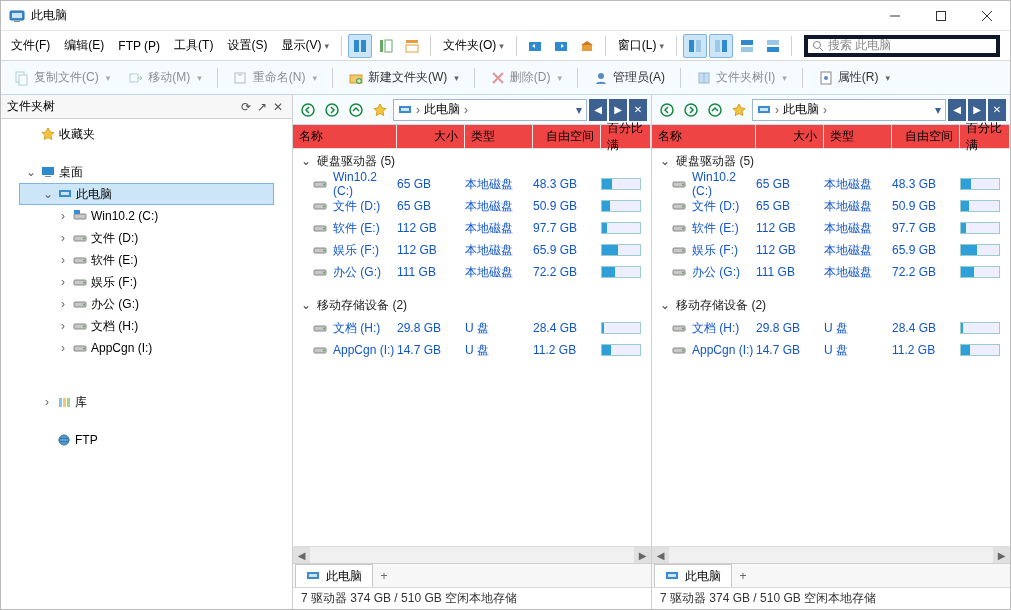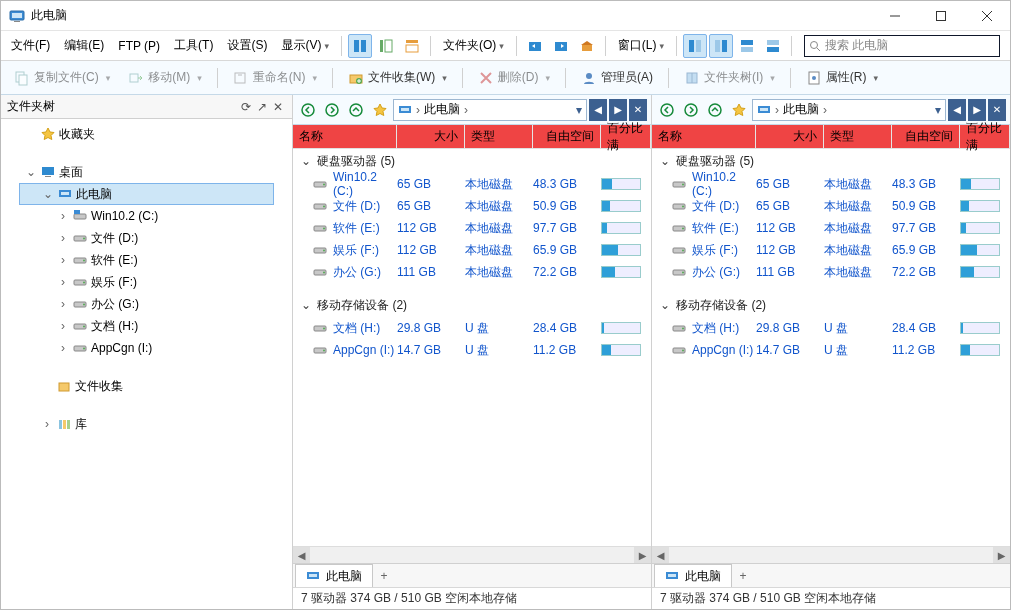--- a/index.html
+++ b/index.html
@@ -6,21 +6,21 @@
 body { background:#fff; width:1011px; height:610px; overflow:hidden; border:1px solid #bbb; display:flex; flex-direction:column; }
 .titlebar { height:30px; display:flex; align-items:center; padding:0 0 0 8px; border-bottom:1px solid #e5e5e5; }
 .titlebar .title { flex:1; display:flex; align-items:center; gap:6px; }
 .winbtns { display:flex; }
 .winbtn { width:46px; height:30px; display:flex; align-items:center; justify-content:center; color:#333; }
 .menubar { height:30px; display:flex; align-items:center; padding:0 4px; gap:2px; border-bottom:1px solid #d8d8d8; }
 .menuitem { padding:4px 6px; cursor:default; }
 .sep { width:1px; height:20px; background:#d0d0d0; margin:0 4px; }
 .tbtn { width:24px; height:24px; border:1px solid transparent; display:flex; align-items:center; justify-content:center; border-radius:2px; }
 .tbtn.active { background:#cde6f7; border-color:#7eb4ea; }
-.searchbox { flex:1; margin:16px 6px; border:1px solid #0f172a; height:22px; display:flex; align-items:center; padding:0 4px; color:#888; position:relative; }
+.searchbox { flex:1; margin:16px 6px; border:4px solid #0f172a; height:22px; display:flex; align-items:center; padding:0 4px; color:#888; position:relative; }
 .toolbar2 { height:34px; background:#f6fbff; border-bottom:1px solid #c5d9e8; display:flex; align-items:center; padding:0 6px; gap:4px; }
 .tb2btn { display:flex; align-items:center; gap:4px; padding:3px 6px; border:1px solid transparent; border-radius:2px; color:#333; }
 .tb2btn svg { width:16px; height:16px; }
 .tb2btn.disabled { opacity:.55; }
 .body { flex:1; display:flex; min-height:0; }
 .treepane { width:292px; border-right:1px solid #d0d0d0; display:flex; flex-direction:column; }
 .treehdr { height:24px; background:#f7f7f7; border-bottom:1px solid #d0d0d0; display:flex; align-items:center; padding:0 6px; font-weight:400; }
 .treehdr .ttl { flex:1; }
 .treehdr .ic { width:16px; text-align:center; color:#555; }
 .tree { flex:1; overflow:auto; padding:4px 18px; }
@@ -208,21 +208,21 @@
       <span class="dd">▾</span>
     </div>
   <div class="sep"></div>
   <div class="tb2btn">
       <svg>
         <rect x="2" y="5" width="12" height="8" fill="#f5c96b" stroke="#d09a30"></rect>
         <circle cx="11" cy="11" r="3" fill="#5a5"></circle>
         <line x1="11" y1="9" x2="11" y2="13" stroke="#fff"></line>
         <line x1="9" y1="11" x2="13" y2="11" stroke="#fff"></line>
       </svg>
-      <span>文件收集(W)</span>
+      <span>新建文件夹(W)</span>
       <span class="dd">▾</span>
     </div>
   <div class="sep"></div>
   <div class="tb2btn disabled">
       <svg>
         <path d="M3 3l10 10M13 3l-10 10" stroke="#c44" stroke-width="2"></path>
       </svg>
       <span>删除(D)</span>
       <span class="dd">▾</span>
     </div>
@@ -360,42 +360,43 @@
             <span class="ti">
               <svg width="14" height="14">
                 <rect x="1" y="5" width="12" height="5" rx="1" fill="#c8c8c8" stroke="#888"></rect>
                 <circle cx="11" cy="7.5" r="1" fill="#5a5"></circle>
               </svg>
             </span>
             <span class="tl">AppCgn (I:)</span>
           </div>
         </div>
       <div style="height:16px"></div>
-      <div class="tn" style="padding-left:20px">
-          <span class="tw"></span>
-          <span class="ti">
-            <svg width="14" height="14">
-              <rect x="2" y="4" width="10" height="8" fill="#f5c96b" stroke="#d09a30"></rect>
-            </svg>
-          </span>
-          <span class="tl">文件收集</span>
-        </div>
       <div style="height:16px"></div>
       <div class="tn" style="padding-left:20px">
           <span class="tw">›</span>
           <span class="ti">
             <svg width="14" height="14">
               <rect x="2" y="3" width="3" height="9" fill="#8bc4e0"></rect>
               <rect x="6" y="3" width="3" height="9" fill="#f5c96b"></rect>
               <rect x="10" y="3" width="3" height="9" fill="#a8d08d"></rect>
             </svg>
           </span>
           <span class="tl">库</span>
         </div>
       <div style="height:16px"></div>
+      <div class="tn" style="padding-left:20px">
+          <span class="tw"></span>
+          <span class="ti">
+            <svg width="14" height="14">
+              <circle cx="7" cy="7" r="5" fill="#5aa0d4" stroke="#2e6fa0"></circle>
+              <ellipse cx="7" cy="7" rx="5" ry="2" fill="none" stroke="#2e6fa0"></ellipse>
+            </svg>
+          </span>
+          <span class="tl">FTP</span>
+        </div>
     </div>
   </div>
 
   <div class="panes" id="panes">
       <div class="pane">
     <div class="navrow">
       <div class="navbtn">
             <svg width="14" height="14">
               <circle cx="7" cy="7" r="6" fill="none" stroke="currentColor" stroke-width="1.5"></circle>
               <path d="M8 4l-3 3 3 3" fill="none" stroke="currentColor" stroke-width="1.5"></path>

